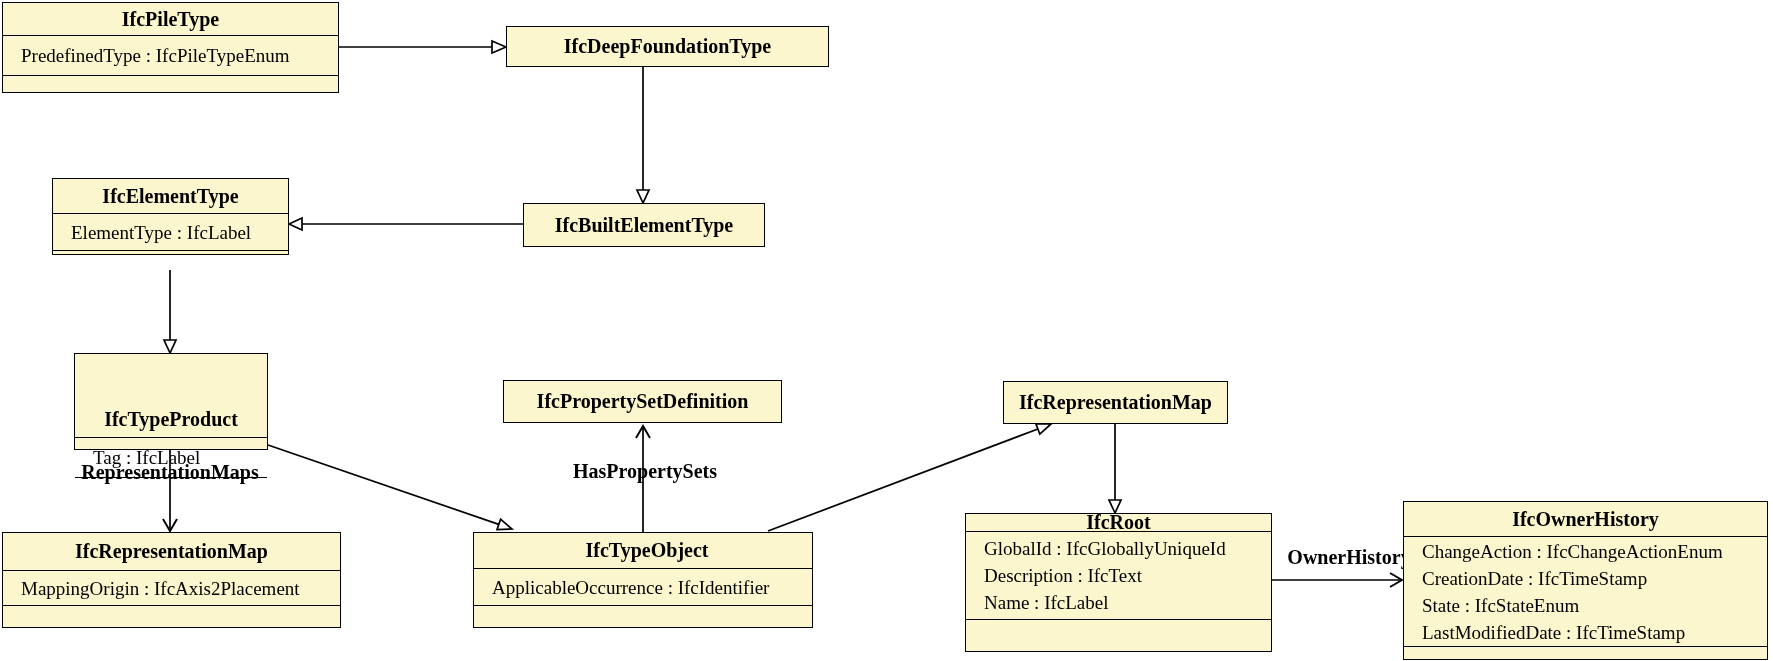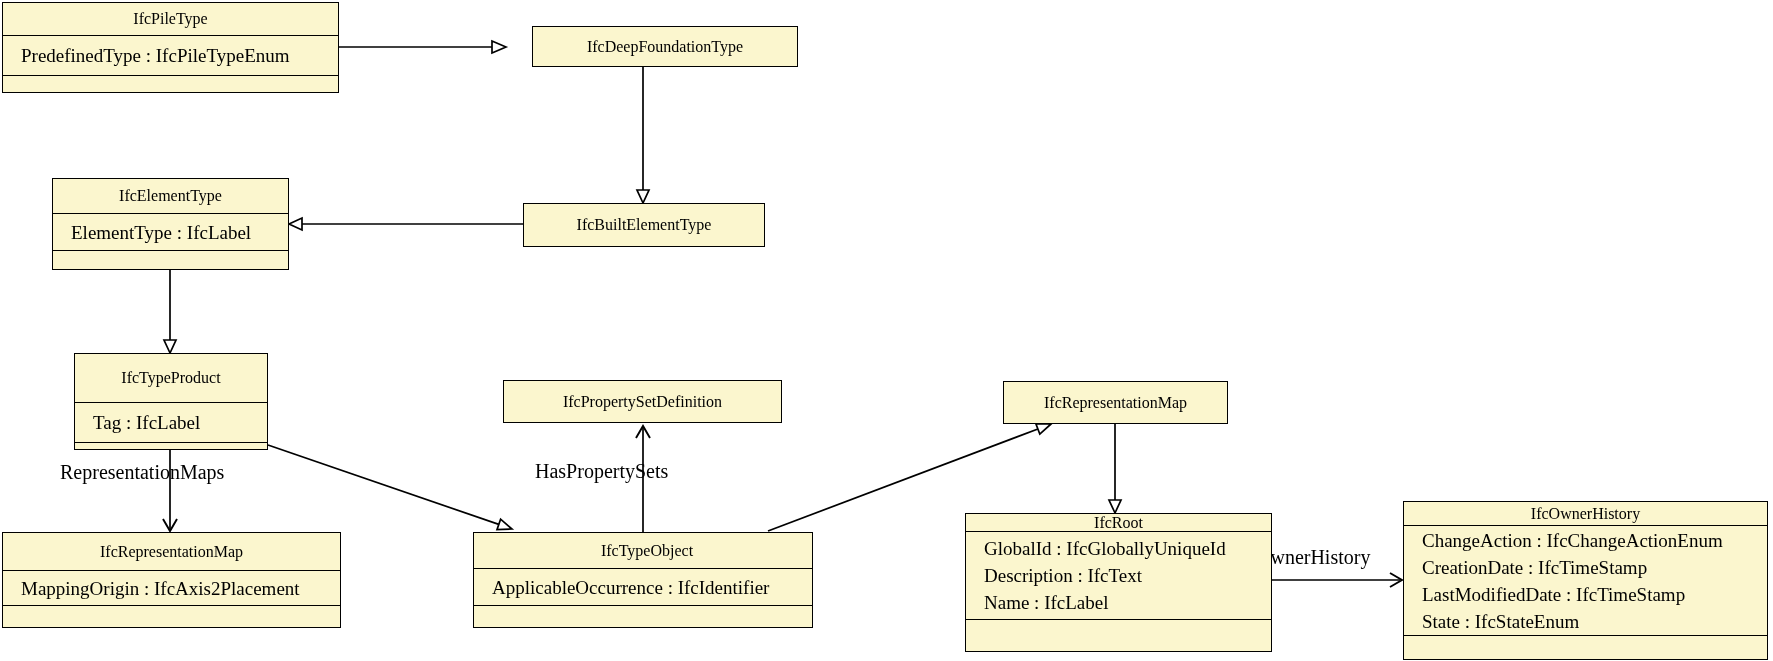--- a/index.html
+++ b/index.html
@@ -22,22 +22,22 @@
     background: #FBF6CE;
     border: 1.7px solid #000;
     box-sizing: border-box;
     display: flex;
     flex-direction: column;
   }
   .node-title {
     display: flex;
     align-items: center;
     justify-content: center;
-    font-weight: normal;
-    font-size: 16px;
+    font-weight: bold;
+    font-size: 20px;
     white-space: nowrap;
     box-sizing: border-box;
     flex: 0 0 auto;
   }
   .node.multi .node-title { border-bottom: 1.7px solid #000; }
   .node.single .node-title { height: 100%; }
   .node-attrs {
     box-sizing: border-box;
     border-bottom: 1.7px solid #000;
     display: flex;
@@ -45,22 +45,24 @@
     justify-content: center;
     padding-left: 18px;
     font-size: 19px;
     flex: 0 0 auto;
   }
   .attr-line { line-height: 27px; white-space: nowrap; }
   .node-empty { flex: 1 1 auto; }
   .edge-label {
     position: absolute;
     font-size: 20px;
+    text-align: center;
     white-space: nowrap;
     line-height: 22px;
+    font-weight: bold;
   }
 </style>
 </head>
 <body>
 
 <div id="canvas">
 
   <svg id="edges" viewBox="0 0 1773 661" xmlns="http://www.w3.org/2000/svg">
     <g stroke="#000000" stroke-width="1.7" fill="none">
 
@@ -121,38 +123,38 @@
   <div class="edge-label" style="left:1256px; top:546px; width:186px;">OwnerHistory</div>
 
   <div class="node multi" style="left:2px; top:2px; width:337px; height:91px;">
     <div class="node-title" style="height:33px;">IfcPileType</div>
     <div class="node-attrs" style="height:40px;">
       <div class="attr-line">PredefinedType : IfcPileTypeEnum</div>
     </div>
     <div class="node-empty"></div>
   </div>
 
-  <div class="node single" style="left:506px; top:26px; width:266px; height:41px;margin-left:26px;">
+  <div class="node single" style="left:506px; top:26px; width:323px; height:41px;">
     <div class="node-title">IfcDeepFoundationType</div>
   </div>
 
-  <div class="node multi" style="left:52px; top:178px; width:237px; height:92px;justify-content:flex-end;">
+  <div class="node multi" style="left:52px; top:178px; width:237px; height:77px;justify-content:flex-end;">
     <div class="node-title" style="height:35px;">IfcElementType</div>
     <div class="node-attrs" style="height:37px;">
       <div class="attr-line">ElementType : IfcLabel</div>
     </div>
     <div class="node-empty"></div>
   </div>
 
   <div class="node single" style="left:523px; top:203px; width:242px; height:44px;">
     <div class="node-title">IfcBuiltElementType</div>
   </div>
 
   <div class="node multi" style="left:74px; top:353px; width:194px; height:97px;">
-    <div class="node-title" style="height:49px;">IfcTypeProduct</div>
+    <div class="node-title" style="height:36px;margin-top:48px;">IfcTypeProduct</div>
     <div class="node-attrs" style="height:40px;">
       <div class="attr-line">Tag : IfcLabel</div>
     </div>
     <div class="node-empty"></div>
   </div>
 
   <div class="node single" style="left:503px; top:380px; width:279px; height:43px;">
     <div class="node-title">IfcPropertySetDefinition</div>
   </div>
 
@@ -180,23 +182,23 @@
     <div class="node-title" style="height:18px;">IfcRoot</div>
     <div class="node-attrs" style="height:88px;">
       <div class="attr-line">GlobalId : IfcGloballyUniqueId</div>
       <div class="attr-line">Description : IfcText</div>
       <div class="attr-line">Name : IfcLabel</div>
     </div>
     <div class="node-empty"></div>
   </div>
 
   <div class="node multi" style="left:1403px; top:501px; width:365px; height:159px;">
-    <div class="node-title" style="height:24px;">IfcOwnerHistory</div>
+    <div class="node-title" style="height:35px;">IfcOwnerHistory</div>
     <div class="node-attrs" style="height:110px;">
       <div class="attr-line">ChangeAction : IfcChangeActionEnum</div>
       <div class="attr-line">CreationDate : IfcTimeStamp</div>
+      <div class="attr-line">State : IfcStateEnum</div>
       <div class="attr-line">LastModifiedDate : IfcTimeStamp</div>
-      <div class="attr-line">State : IfcStateEnum</div>
     </div>
     <div class="node-empty"></div>
   </div>
 
 </div>
 
 </body></html>

